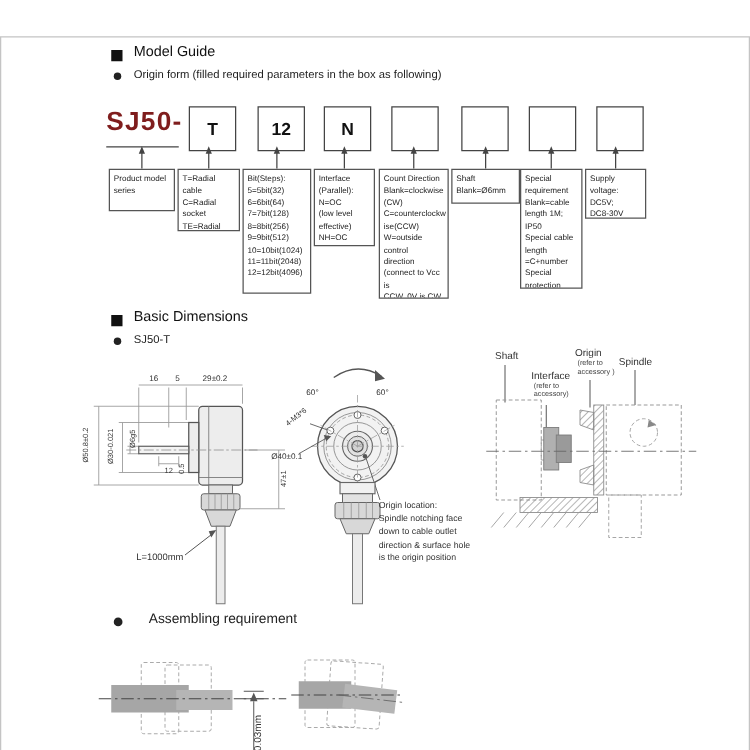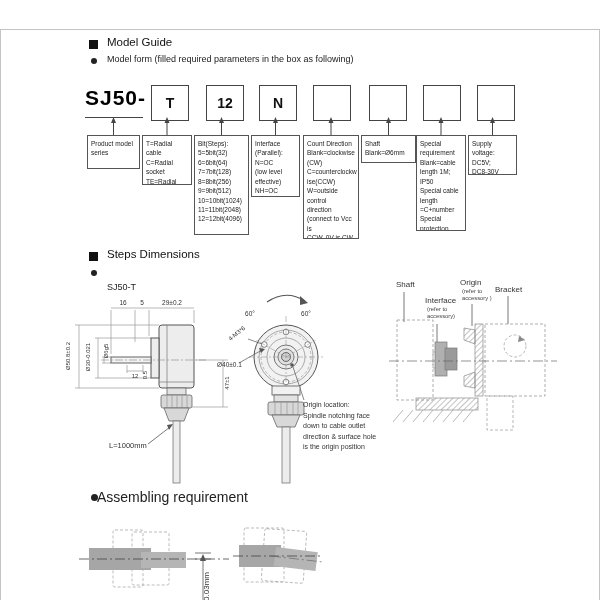--- a/index.html
+++ b/index.html
@@ -4,40 +4,40 @@
 <style>
   html,body{margin:0;padding:0;background:#fff;}
   .page{position:relative;width:600px;height:600px;background:#fff;border:1px solid #c4c4c4;
         box-sizing:border-box;font-family:"Liberation Sans","DejaVu Sans",sans-serif;color:#222;overflow:hidden;margin-top:29px;}
   .abs{position:absolute;}
   .pre{white-space:pre-line;}
   .sec-title{font-size:11.5px;color:#111;}
   .sub-title{font-size:9px;color:#222;}
   .sq-bullet{width:9px;height:9px;background:#111;display:inline-block;}
   .dot-bullet{width:6px;height:6px;background:#222;border-radius:50%;display:inline-block;}
-  .model-prefix{font-size:21px;font-weight:600;letter-spacing:1px;color:#000000;}
+  .model-prefix{font-size:21px;font-weight:600;letter-spacing:1px;color:#7f1d1d;}
   .mbox{position:absolute;top:55px;width:36px;height:34px;border:1.4px solid #444;background:#fff;
         display:flex;align-items:center;justify-content:center;font-size:14px;font-weight:600;color:#111;}
   .dbox{position:absolute;border:1px solid #555;background:#fff;font-size:6.5px;line-height:1.45;
         padding:3px 2px 2px 3px;color:#222;box-sizing:border-box;overflow:hidden;}
   .note{font-size:7px;line-height:1.5;color:#333;}
   .lbl{font-size:8px;color:#333;}
   .lbl-sm{font-size:5.8px;line-height:1.25;color:#444;}
   svg{position:absolute;left:0;overflow:visible;}
   svg text{font-family:"Liberation Sans","DejaVu Sans",sans-serif;fill:#333;}
 </style>
 </head>
 <body>
 
 <div class="page">
 
   <span class="abs sq-bullet" style="left:88px;top:10px"></span>
   <div class="abs sec-title" style="left:106px;top:6px">Model Guide</div>
   <span class="abs dot-bullet" style="left:90px;top:28px"></span>
-  <div class="abs sub-title" style="left:106px;top:24px">Model form (filled required parameters in the box as following)</div>
+  <div class="abs sub-title" style="left:106px;top:24px">Origin form (filled required parameters in the box as following)</div>
 
   <div class="abs model-prefix" style="left:84px;top:56px">SJ50-</div>
   <div class="abs" style="left:84px;top:87px;width:58px;height:1.4px;background:#444"></div>
 
   <div class="mbox" style="left:150px">T</div>
   <div class="mbox" style="left:205px">12</div>
   <div class="mbox" style="left:258px">N</div>
   <div class="mbox" style="left:312px"></div>
   <div class="mbox" style="left:368px"></div>
   <div class="mbox" style="left:422px"></div>
@@ -108,23 +108,23 @@
 Special cable
 length
 =C+number
 Special protection
 IP65=D</div>
   <div class="dbox pre" style="left:467px;top:105px;width:49px;height:40px">Supply voltage:
 DC5V;
 DC8-30V</div>
 
   <span class="abs sq-bullet" style="left:88px;top:222px"></span>
-  <div class="abs sec-title" style="left:106px;top:218px">Steps Dimensions</div>
+  <div class="abs sec-title" style="left:106px;top:218px">Basic Dimensions</div>
   <span class="abs dot-bullet" style="left:90px;top:240px"></span>
-  <div class="abs sub-title" style="left:106px;top:252px">SJ50-T</div>
+  <div class="abs sub-title" style="left:106px;top:236px">SJ50-T</div>
 
   <svg style="top:248px" width="600" height="212" viewBox="0 0 600 212">
     <defs>
       <pattern id="hatch" width="4" height="4" patternUnits="userSpaceOnUse" patternTransform="rotate(45)">
         <line x1="0" y1="0" x2="0" y2="4" stroke="#8a8a8a" stroke-width="1"></line>
       </pattern>
     </defs>
 
     <g>
       <g stroke="#999" stroke-width="0.7">
@@ -278,24 +278,24 @@
 down to cable outlet
 direction &amp; surface hole
 is the origin position</div>
   <div class="abs lbl" style="left:395px;top:250px">Shaft</div>
   <div class="abs lbl" style="left:424px;top:266px">Interface</div>
   <div class="abs lbl-sm pre" style="left:426px;top:276px">(refer to
 accessory)</div>
   <div class="abs lbl" style="left:459px;top:248px">Origin</div>
   <div class="abs lbl-sm pre" style="left:461px;top:258px">(refer to
 accessory )</div>
-  <div class="abs lbl" style="left:494px;top:255px">Bracket</div>
+  <div class="abs lbl" style="left:494px;top:255px">Spindle</div>
 
   <span class="abs dot-bullet" style="left:90px;top:464px;width:7px;height:7px"></span>
-  <div class="abs" style="left:96px;top:459px;font-size:14px">Assembling requirement</div>
+  <div class="abs" style="left:118px;top:459px;font-size:11px">Assembling requirement</div>
 
   <svg style="top:490px" width="600" height="110" viewBox="0 0 600 110">
 
     <g>
       <rect x="112" y="10" width="30" height="57" rx="2" fill="none" stroke="#aaa" stroke-width="0.8" stroke-dasharray="3 2"></rect>
       <rect x="131" y="12" width="37" height="53" rx="2" fill="none" stroke="#aaa" stroke-width="0.8" stroke-dasharray="3 2"></rect>
       <rect x="88" y="28" width="62" height="22" fill="#a6a6a6"></rect>
       <rect x="140" y="32" width="45" height="16" fill="#b5b5b5"></rect>
       <line x1="78" y1="39" x2="228" y2="39" stroke="#444" stroke-width="0.8" stroke-dasharray="10 3 2 3"></line>
     </g>

